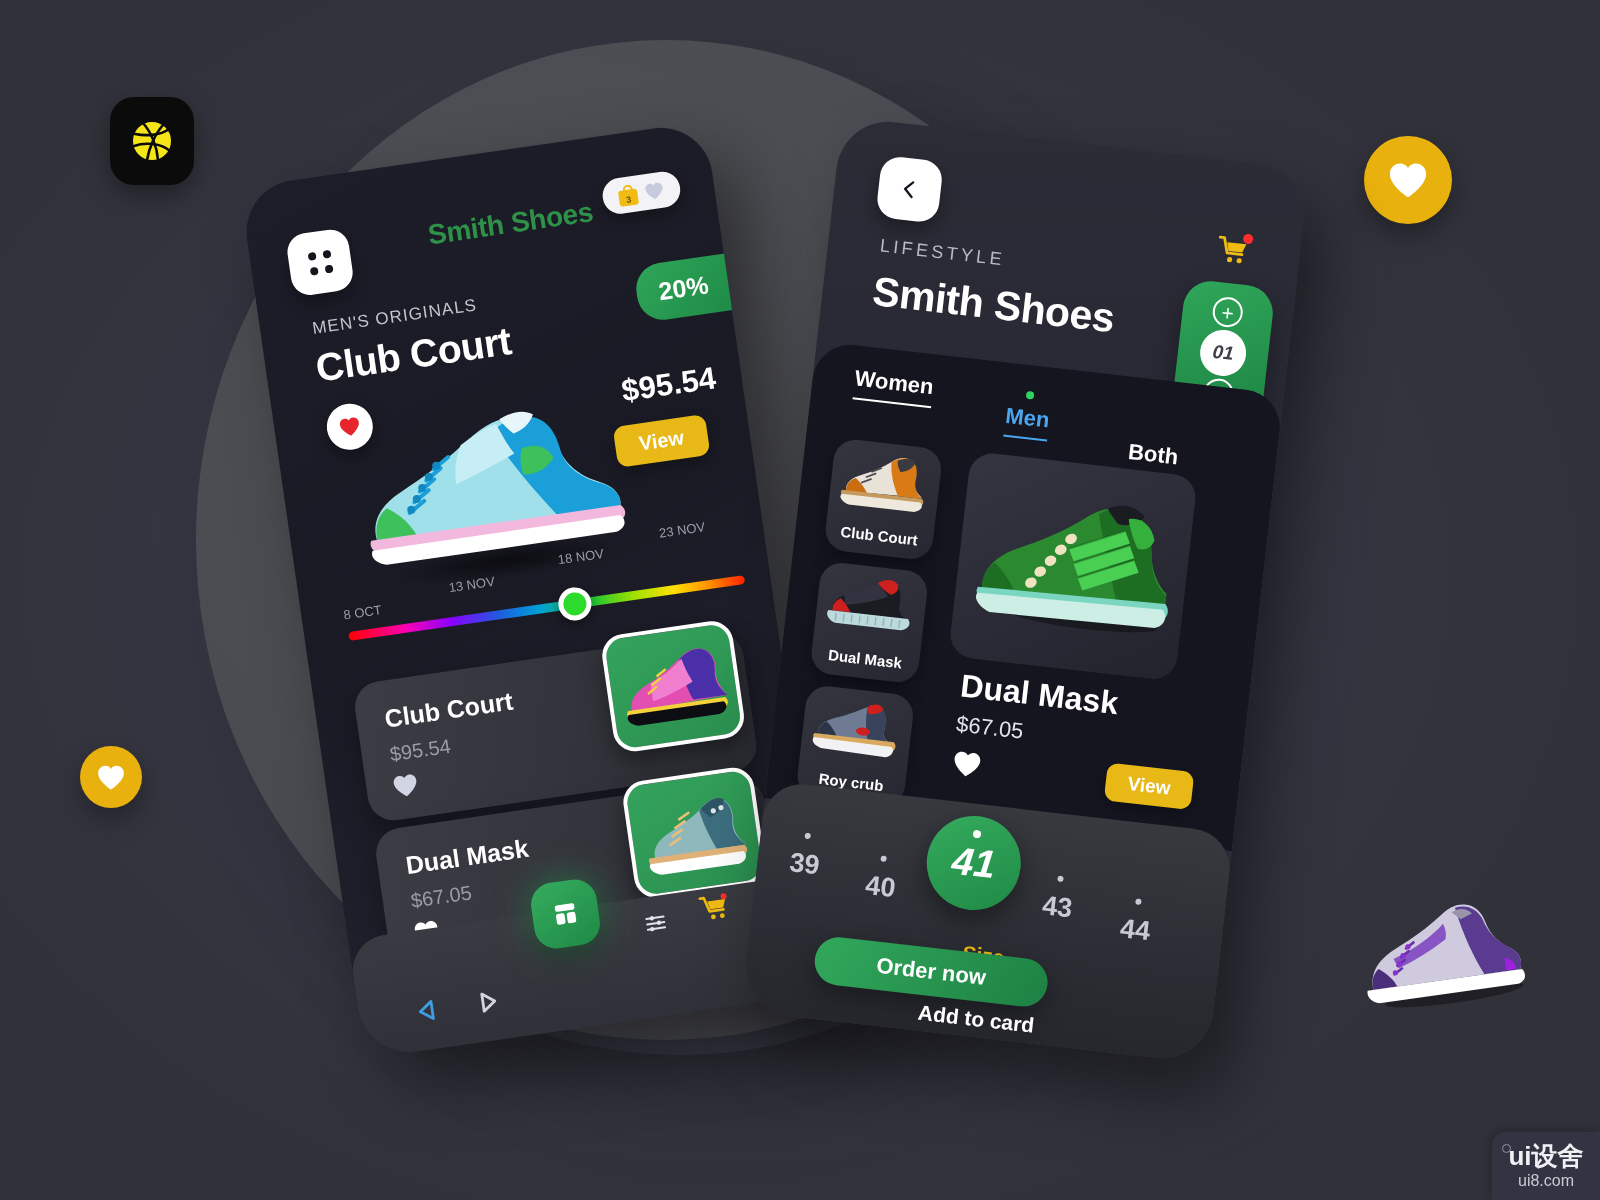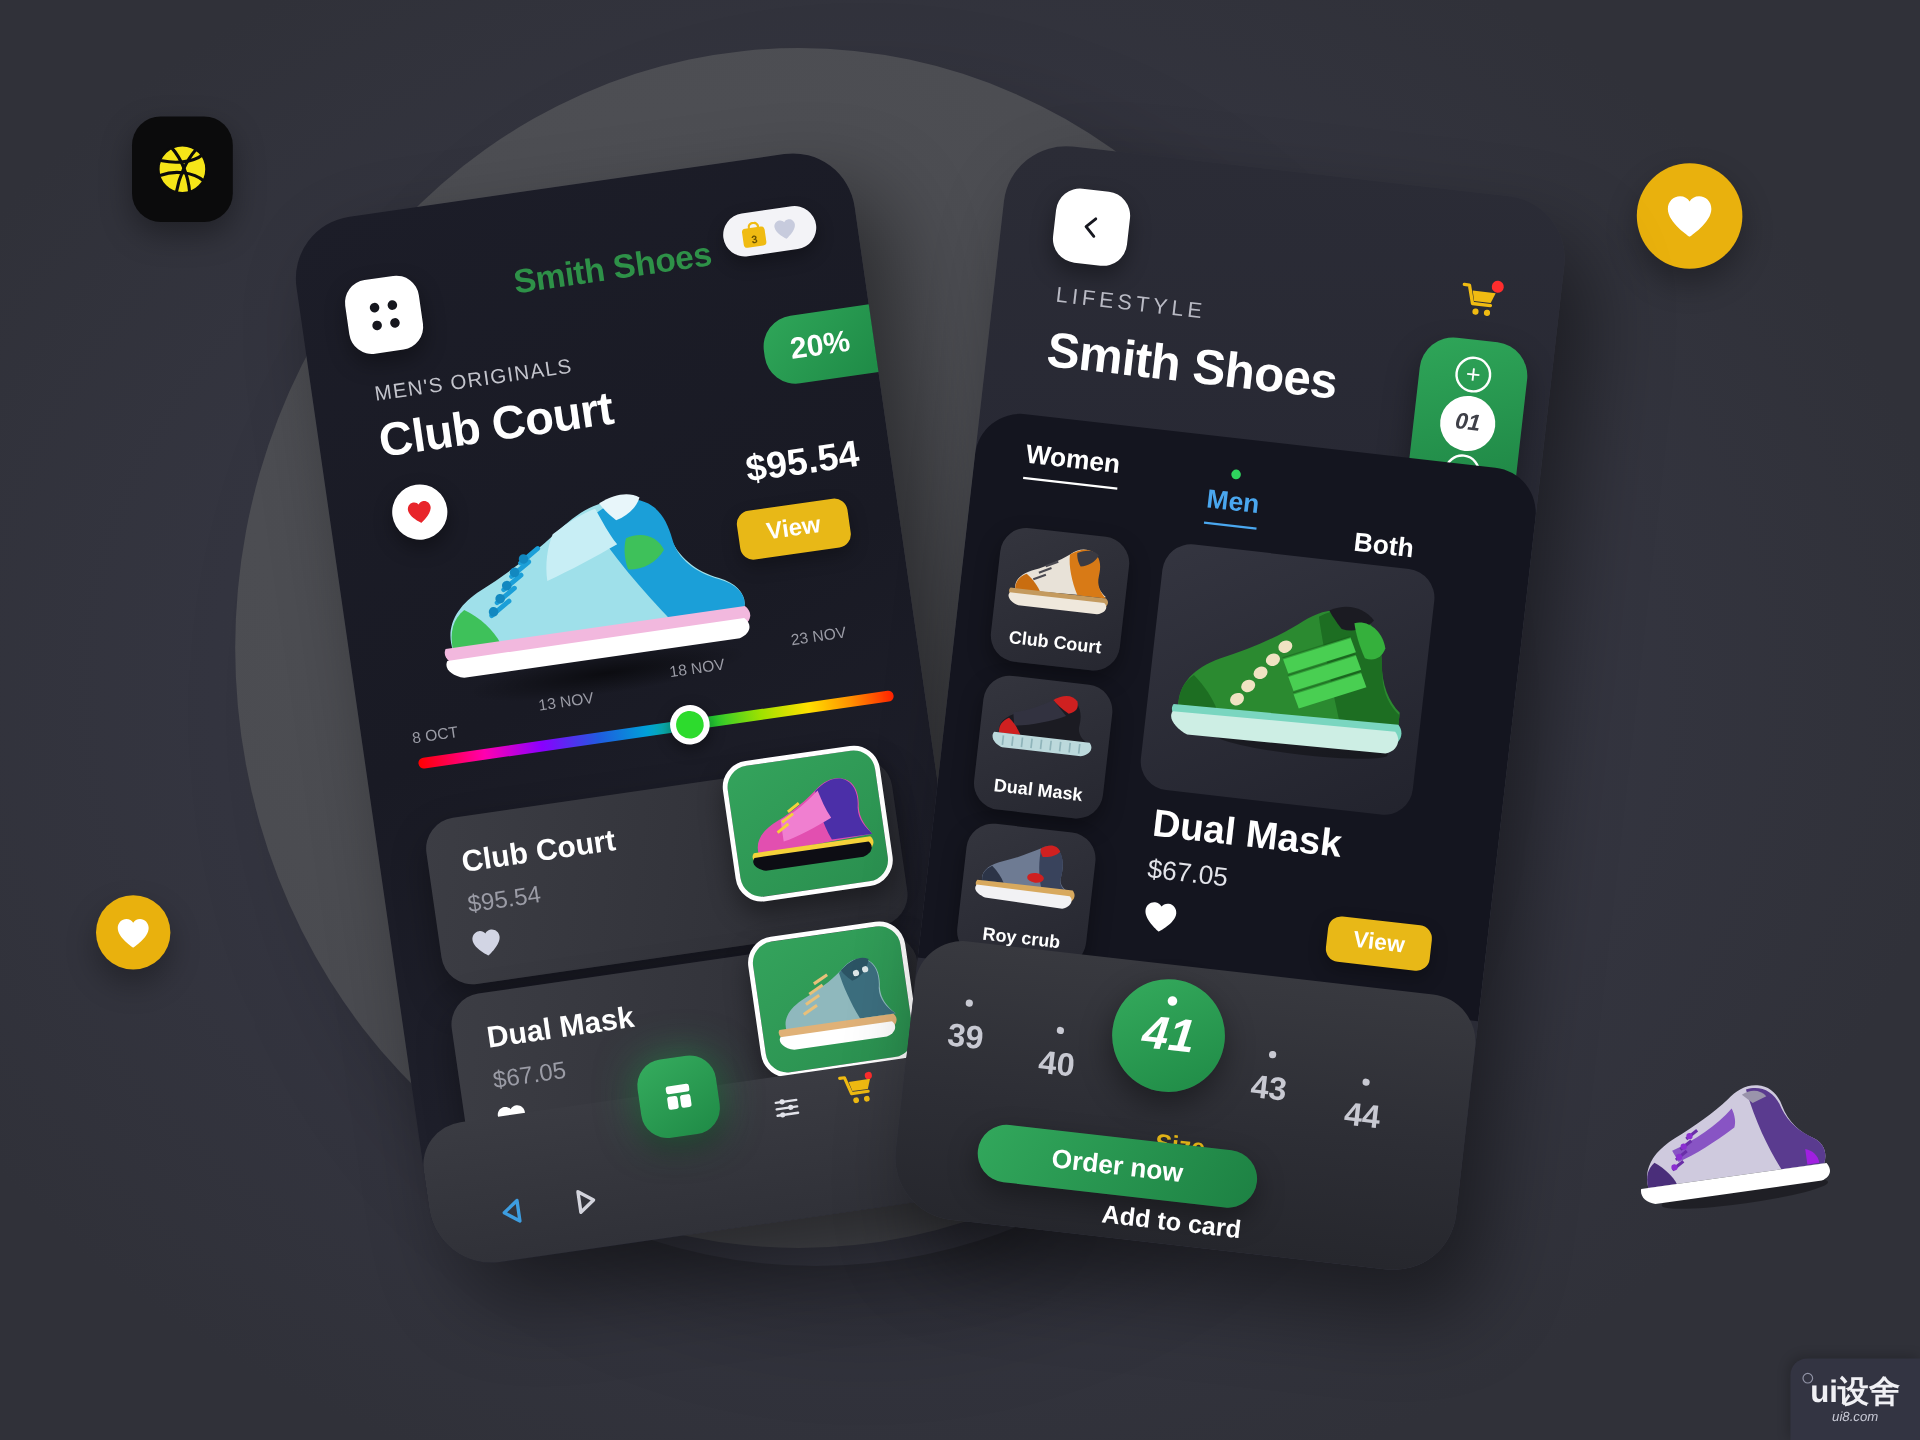--- a/index.html
+++ b/index.html
@@ -67,21 +67,21 @@
     display: flex; flex-direction: column;
     align-items: center; justify-content: center;
     box-shadow: -2px -2px 10px rgba(0,0,0,0.2);
   }
   .wm-dot {
     position: absolute; left: 10px; top: 12px;
     width: 9px; height: 9px; border-radius: 50%;
     border: 1.5px solid #9193a6;
   }
   .wm-main { font-size: 26px; font-weight: 700; letter-spacing: 0px; line-height: 1; }
-  .wm-sub  { font-size: 11px; color: #c9cad6; margin-top: 3px; font-style: italic; }
+  .wm-sub  { font-size: 16px; color: #c9cad6; margin-top: 3px; }
 
   
   .phone {
     position: absolute;
     background: #1a1b26;
     border-radius: 52px;
     overflow: hidden;
   }
   .phone-shadow {
     position: absolute;

